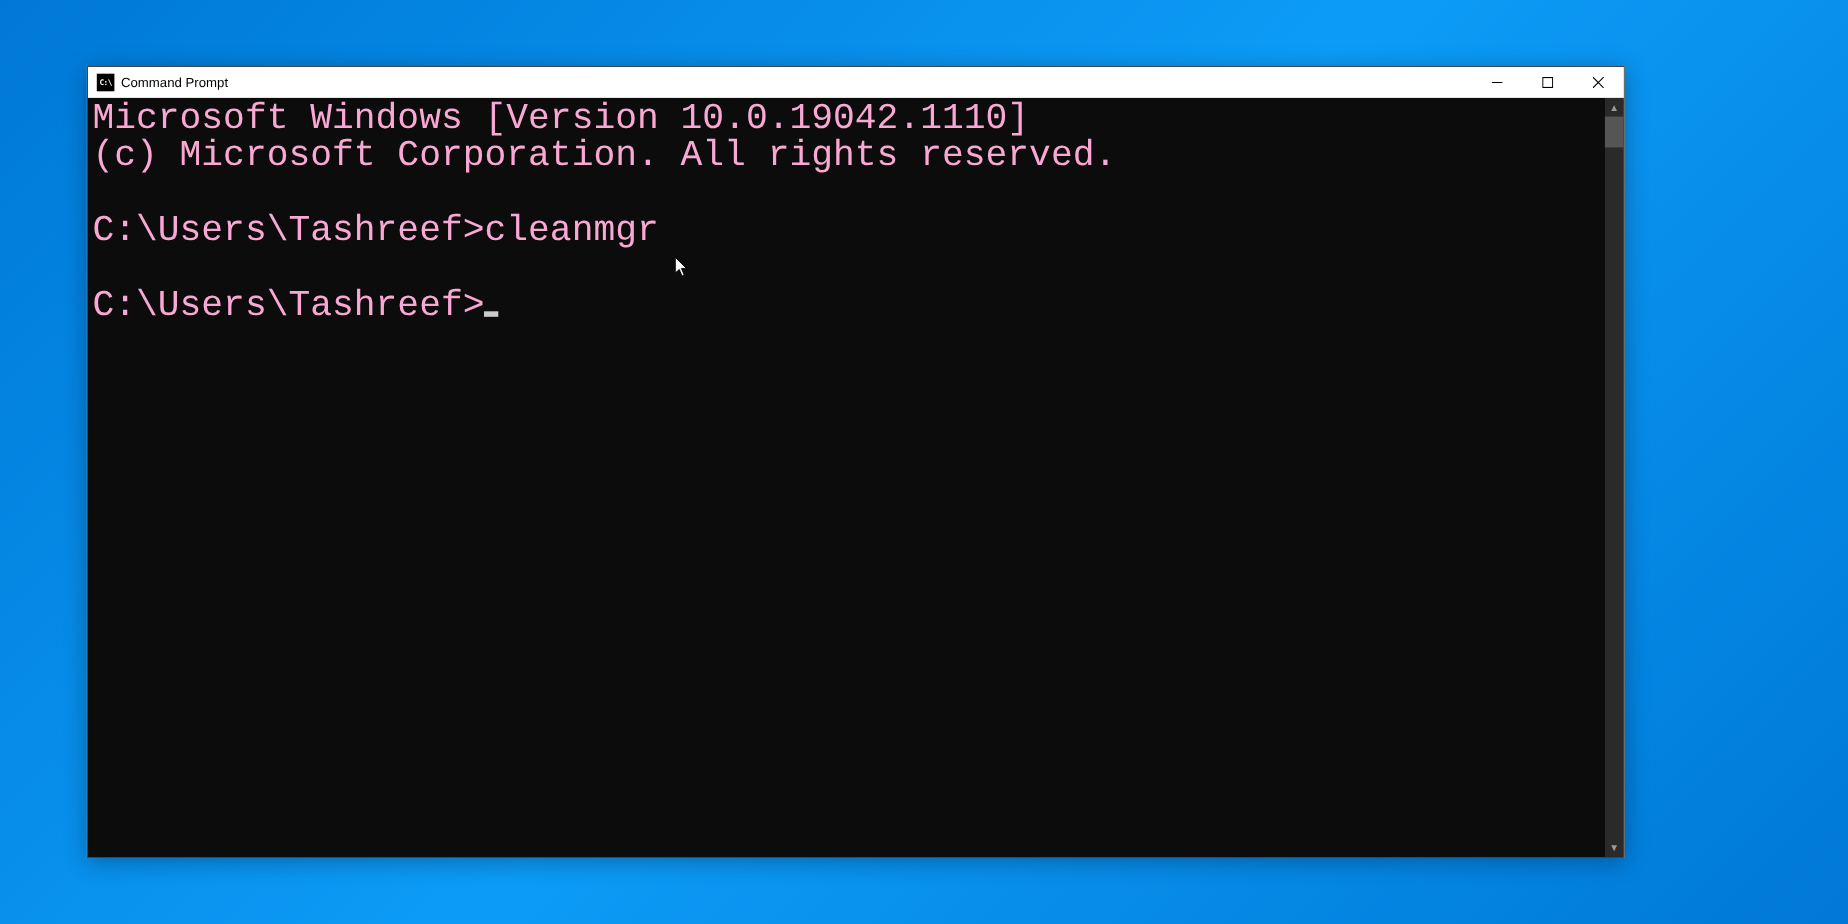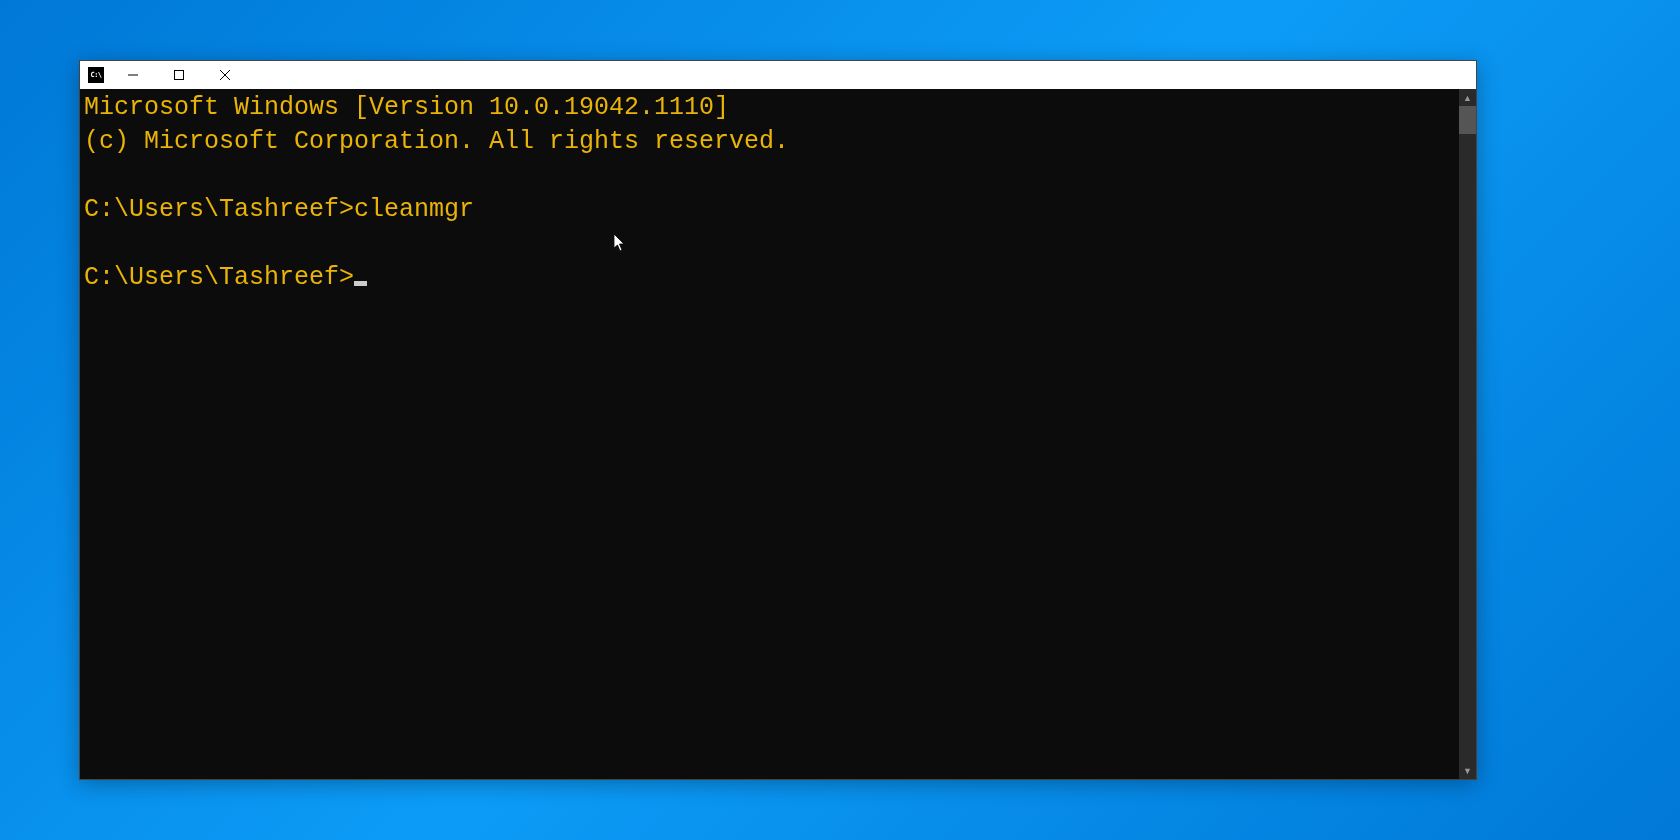--- a/index.html
+++ b/index.html
@@ -72,23 +72,23 @@
     }
     .console-wrap {
       flex: 1;
       display: flex;
       background: #0c0c0c;
       overflow: hidden;
     }
     .console {
       flex: 1;
       background: #0c0c0c;
-      color: #eab308;
+      color: #f9a8d4;
       font-family: Consolas, "Courier New", monospace;
-      font-size: 25px;
+      font-size: 33px;
       line-height: 34px;
       padding: 2px 4px 0 4px;
       white-space: pre;
       overflow: hidden;
     }
     .scrollbar {
       width: 17px;
       background: #2a2a2a;
       position: relative;
       flex-shrink: 0;
@@ -129,20 +129,21 @@
       height: 18px;
       pointer-events: none;
     }
   </style>
 </head>
 <body>
 
 <div class="window">
   <div class="titlebar">
     <div class="titlebar-icon">C:\</div>
+    <div class="titlebar-text">Command Prompt</div>
     <div class="titlebar-buttons">
       <div class="titlebar-btn">
         <svg viewBox="0 0 10 10">
             <line x1="0" y1="5" x2="10" y2="5" stroke="#000" stroke-width="1"></line>
           </svg>
       </div>
       <div class="titlebar-btn">
         <svg viewBox="0 0 10 10">
             <rect x="0.5" y="0.5" width="9" height="9" fill="none" stroke="#000" stroke-width="1"></rect>
           </svg>

